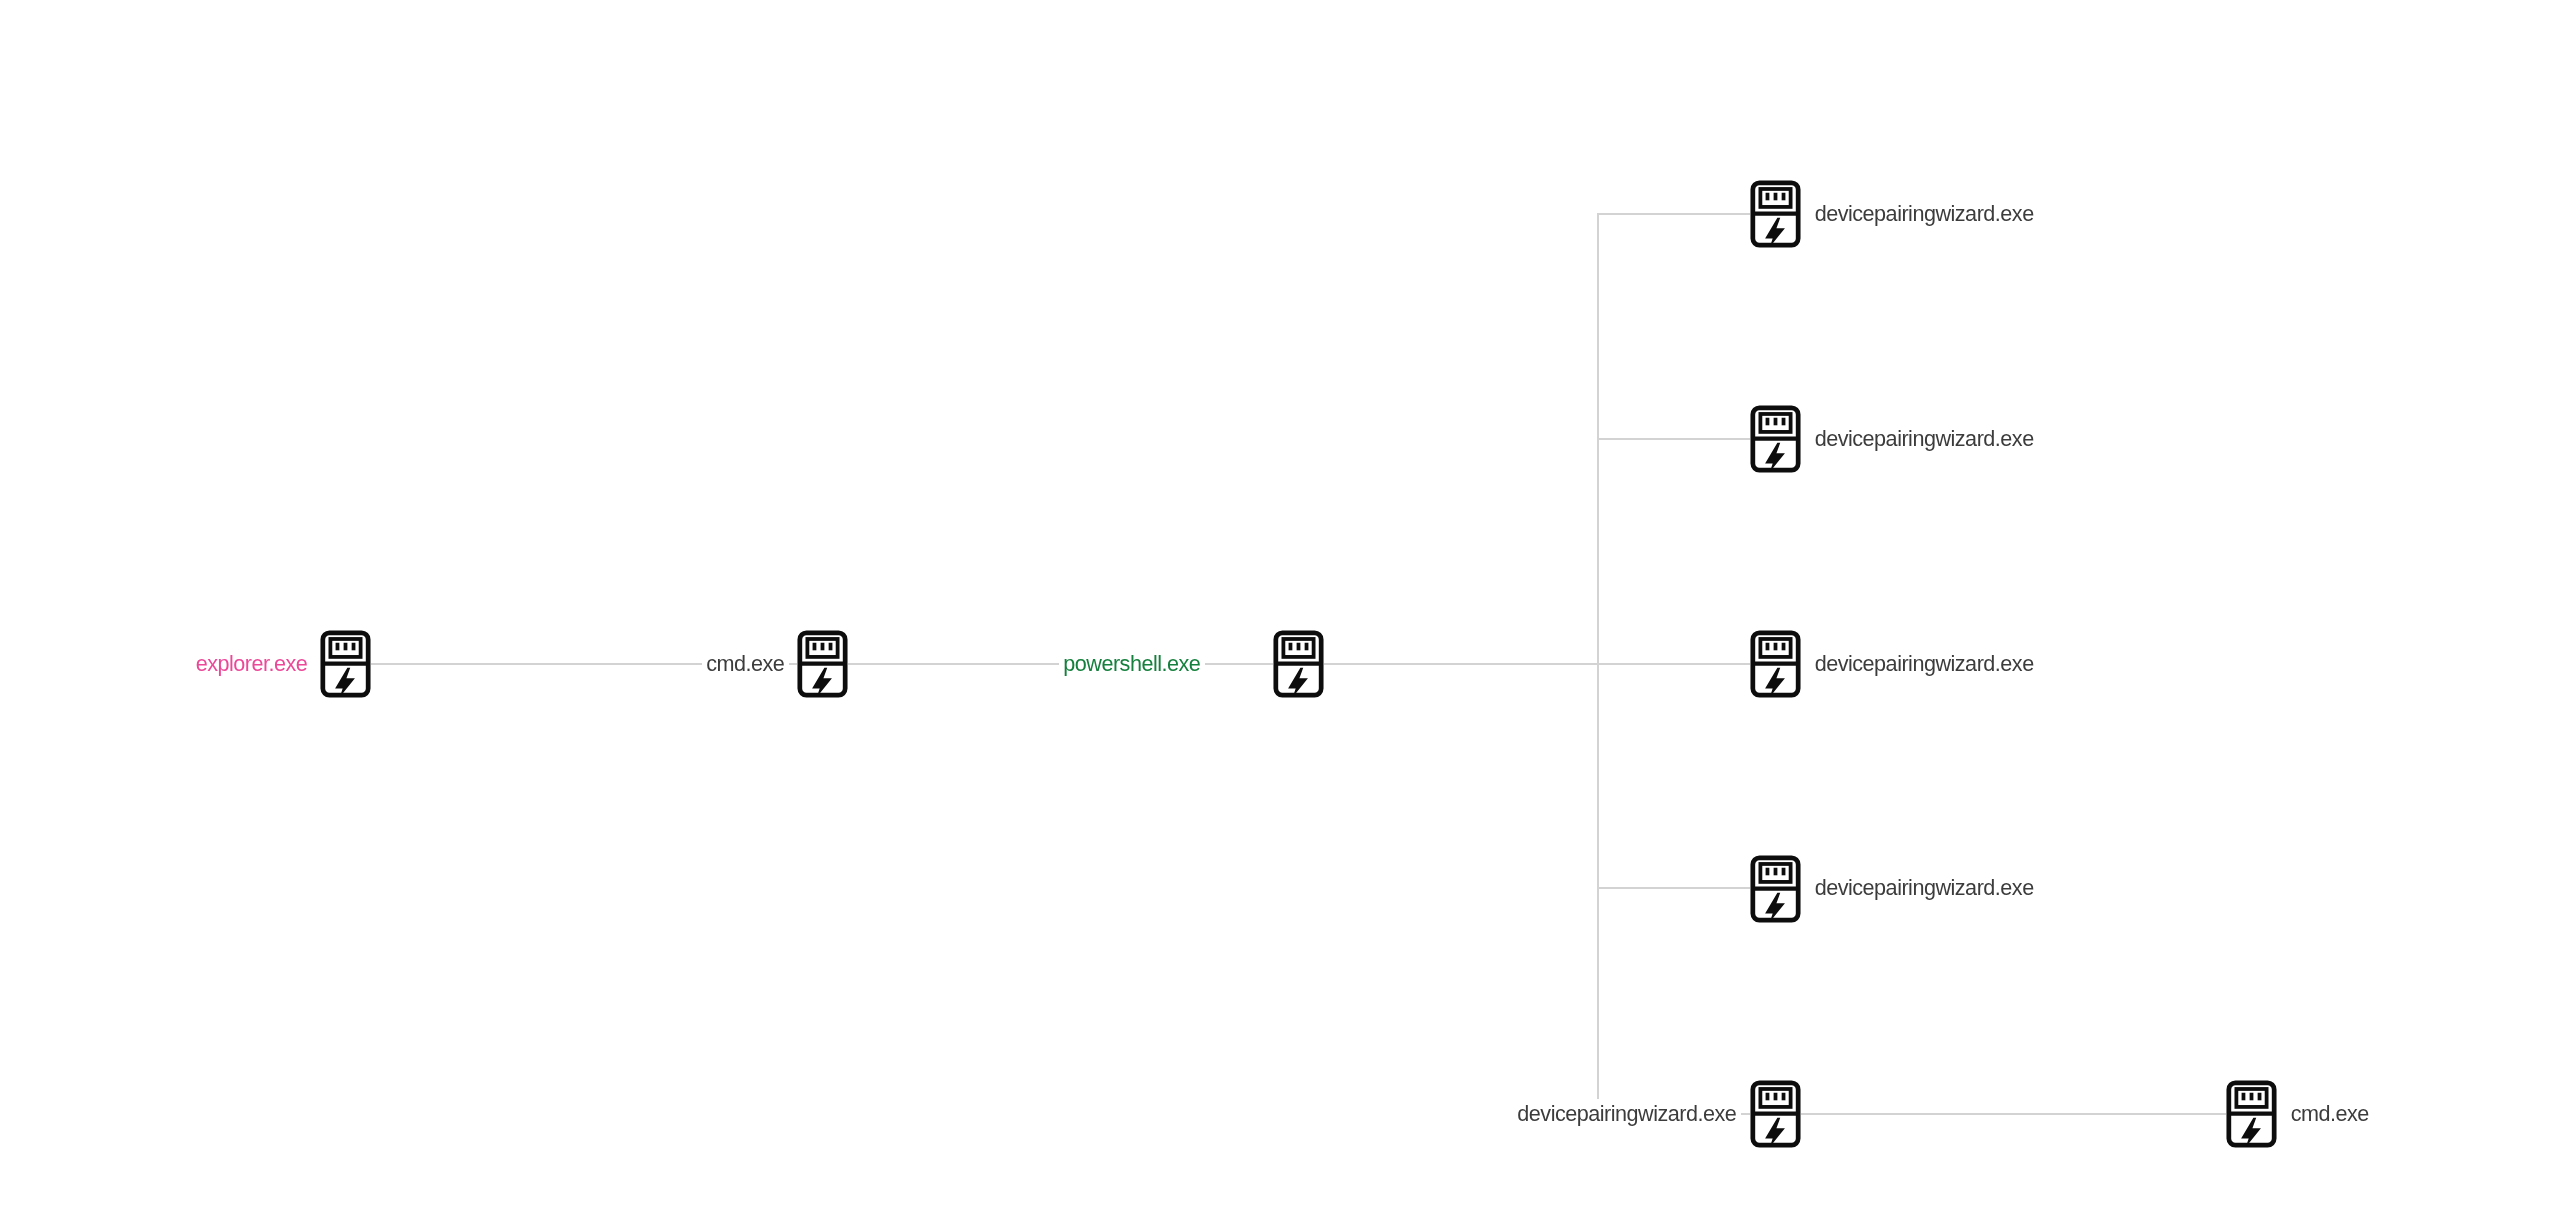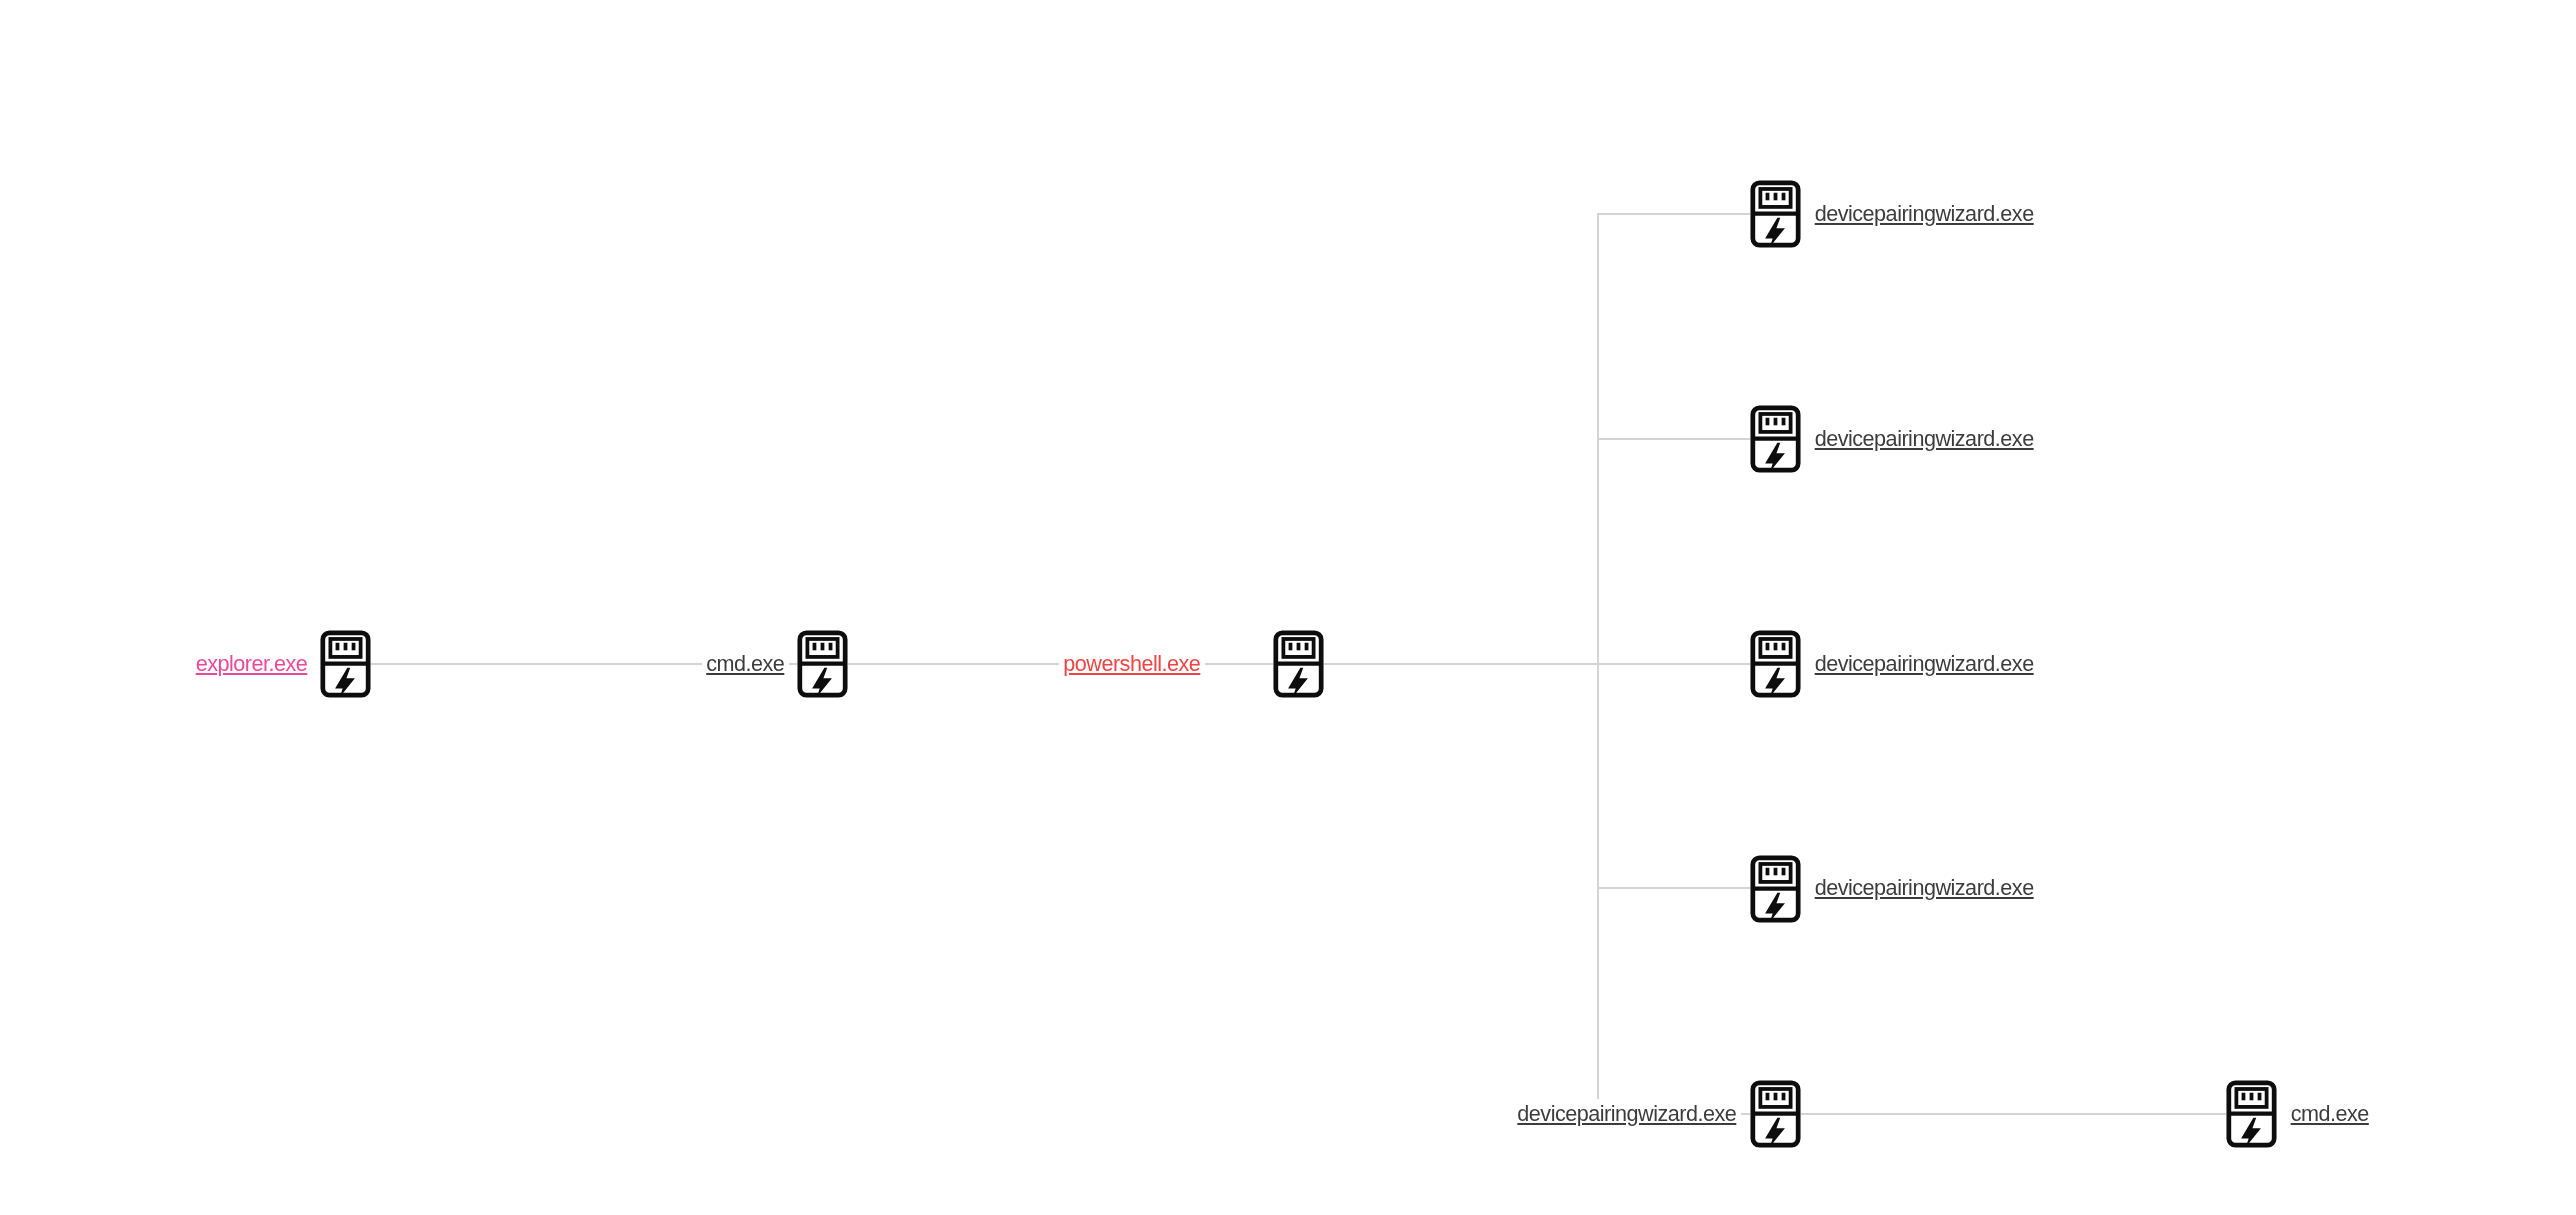--- a/index.html
+++ b/index.html
@@ -7,21 +7,21 @@
     width:2576px;height:1215px;overflow:hidden;position:relative;
     font-family:"Liberation Sans", sans-serif;
   }
   #canvas{position:absolute;left:0;top:0;width:2576px;height:1215px;background:#ffffff;}
   .edge{position:absolute;z-index:1;}
   .node-icon{position:absolute;z-index:3;background:#ffffff;}
   .node-icon svg{display:block;width:100%;height:100%;}
   .node-label{
     position:absolute;z-index:2;background:#ffffff;
     font-size:21.6px;letter-spacing:-0.5px;line-height:30px;height:30px;
-    padding:0 4.7px;white-space:nowrap;text-decoration:underline;
+    padding:0 4.7px;white-space:nowrap;
   }
 </style>
 </head>
 <body>
 
 <div id="canvas">
     <div class="edge" style="left: 346px; top: 663px; width: 477px; height: 1.9px; background: rgb(211, 211, 211);"></div>
     <div class="edge" style="left: 823px; top: 663px; width: 476px; height: 1.9px; background: rgb(211, 211, 211);"></div>
     <div class="edge" style="left: 1597px; top: 213px; width: 177px; height: 1.9px; background: rgb(211, 211, 211);"></div>
     <div class="edge" style="left: 1597px; top: 438px; width: 177px; height: 1.9px; background: rgb(211, 211, 211);"></div>
@@ -58,21 +58,21 @@
       <svg viewBox="0 0 54 72" xmlns="http://www.w3.org/2000/svg">
     <rect x="3" y="3" width="48" height="66" rx="7" fill="#ffffff" stroke="#0d0d0d" stroke-width="5"></rect>
     <rect x="11" y="9.5" width="32" height="19" fill="#ffffff" stroke="#0d0d0d" stroke-width="4"></rect>
     <rect x="16.5" y="13.5" width="4" height="8" fill="#0d0d0d"></rect>
     <rect x="25" y="13.5" width="4" height="8" fill="#0d0d0d"></rect>
     <rect x="33.5" y="13.5" width="4" height="8" fill="#0d0d0d"></rect>
     <line x1="4" y1="35.5" x2="50" y2="35.5" stroke="#0d0d0d" stroke-width="4.5"></line>
     <path d="M29 40 L16 62 L24 62 L21 71 L37 51 L28 51 L32 40 Z" fill="#0d0d0d"></path>
   </svg>
     </div>
-    <div class="node-label" style="top: 649px; color: #ef4444; right: 1371px;">powershell.exe</div>
+    <div class="node-label" style="top: 649px; color: #15803d; right: 1371px;">powershell.exe</div>
     <div class="node-icon" style="left: 1750px; top: 180px; width: 51px; height: 68px;">
       <svg viewBox="0 0 54 72" xmlns="http://www.w3.org/2000/svg">
     <rect x="3" y="3" width="48" height="66" rx="7" fill="#ffffff" stroke="#0d0d0d" stroke-width="5"></rect>
     <rect x="11" y="9.5" width="32" height="19" fill="#ffffff" stroke="#0d0d0d" stroke-width="4"></rect>
     <rect x="16.5" y="13.5" width="4" height="8" fill="#0d0d0d"></rect>
     <rect x="25" y="13.5" width="4" height="8" fill="#0d0d0d"></rect>
     <rect x="33.5" y="13.5" width="4" height="8" fill="#0d0d0d"></rect>
     <line x1="4" y1="35.5" x2="50" y2="35.5" stroke="#0d0d0d" stroke-width="4.5"></line>
     <path d="M29 40 L16 62 L24 62 L21 71 L37 51 L28 51 L32 40 Z" fill="#0d0d0d"></path>
   </svg>

